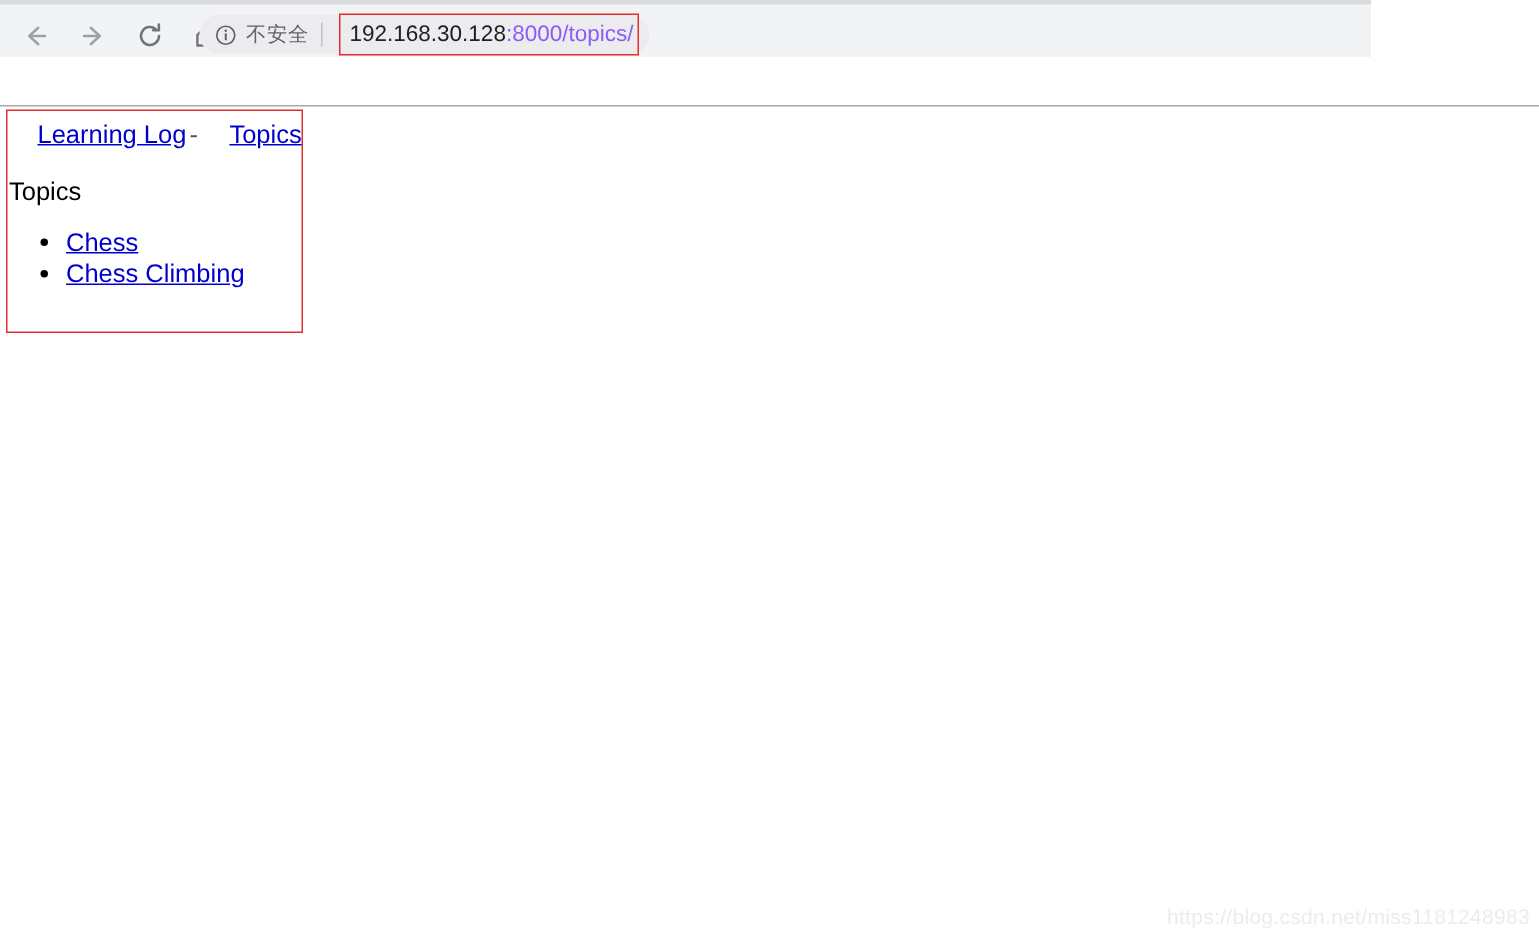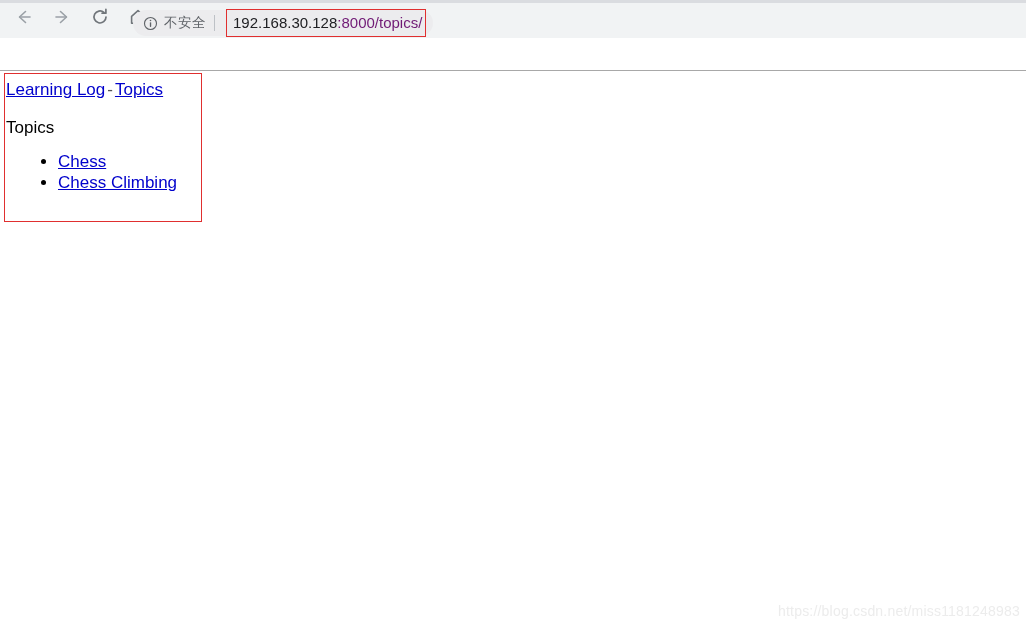--- a/index.html
+++ b/index.html
@@ -13,27 +13,27 @@
     font-family: "Liberation Sans", sans-serif;
     overflow: hidden;
     position: relative;
   }
 
   
   .browser-toolbar {
     position: absolute;
     left: 0;
     top: 0;
-    width: 1026px;
+    width: 914px;
     height: 38px;
     background: #f1f3f4;
     border-top: 3px solid #dadce0;
     box-sizing: border-box;
     display: flex;
-    align-items: flex-start;
+    align-items: flex-end;
   }
 
   .nav-btn {
     width: 28px;
     height: 28px;
     margin-left: 10px;
     display: flex;
     align-items: center;
     justify-content: center;
     flex: 0 0 auto;
@@ -94,21 +94,21 @@
 
   .url-text {
     position: absolute;
     left: 233px;
     top: 10px;
     font-size: 15px;
     color: #202124;
     white-space: nowrap;
     line-height: 20px;
   }
-  .url-text .url-dim { color: #701a75; }
+  .url-text .url-dim { color: #8b5cf6; }
 
   
   .chrome-separator {
     position: absolute;
     left: 0;
     top: 70px;
     width: 1026px;
     height: 1px;
     background: #a8a8a8;
   }
@@ -133,38 +133,39 @@
 
   .breadcrumb {
     font-size: 17px;
     line-height: 22px;
     padding-top: 3px;
     white-space: nowrap;
   }
   .breadcrumb a {
     color: #0000cc;
     text-decoration: underline;
+    margin-left: 19px;
   }
   .breadcrumb .sep {
     color: #555555;
     text-decoration: none;
     padding: 0 2px;
   }
 
   .page-heading {
     font-size: 17px;
     line-height: 22px;
     color: #000000;
     margin-top: 16px;
     font-weight: normal;
   }
 
   .topics-list {
     margin: 12px 0 0 0;
-    padding-left: 52px;
+    padding-left: 38px;
     list-style-type: disc;
   }
   .topics-list li {
     font-size: 17px;
     line-height: 21px;
     color: #000000;
   }
   .topics-list li a {
     color: #0000cc;
     text-decoration: underline;

